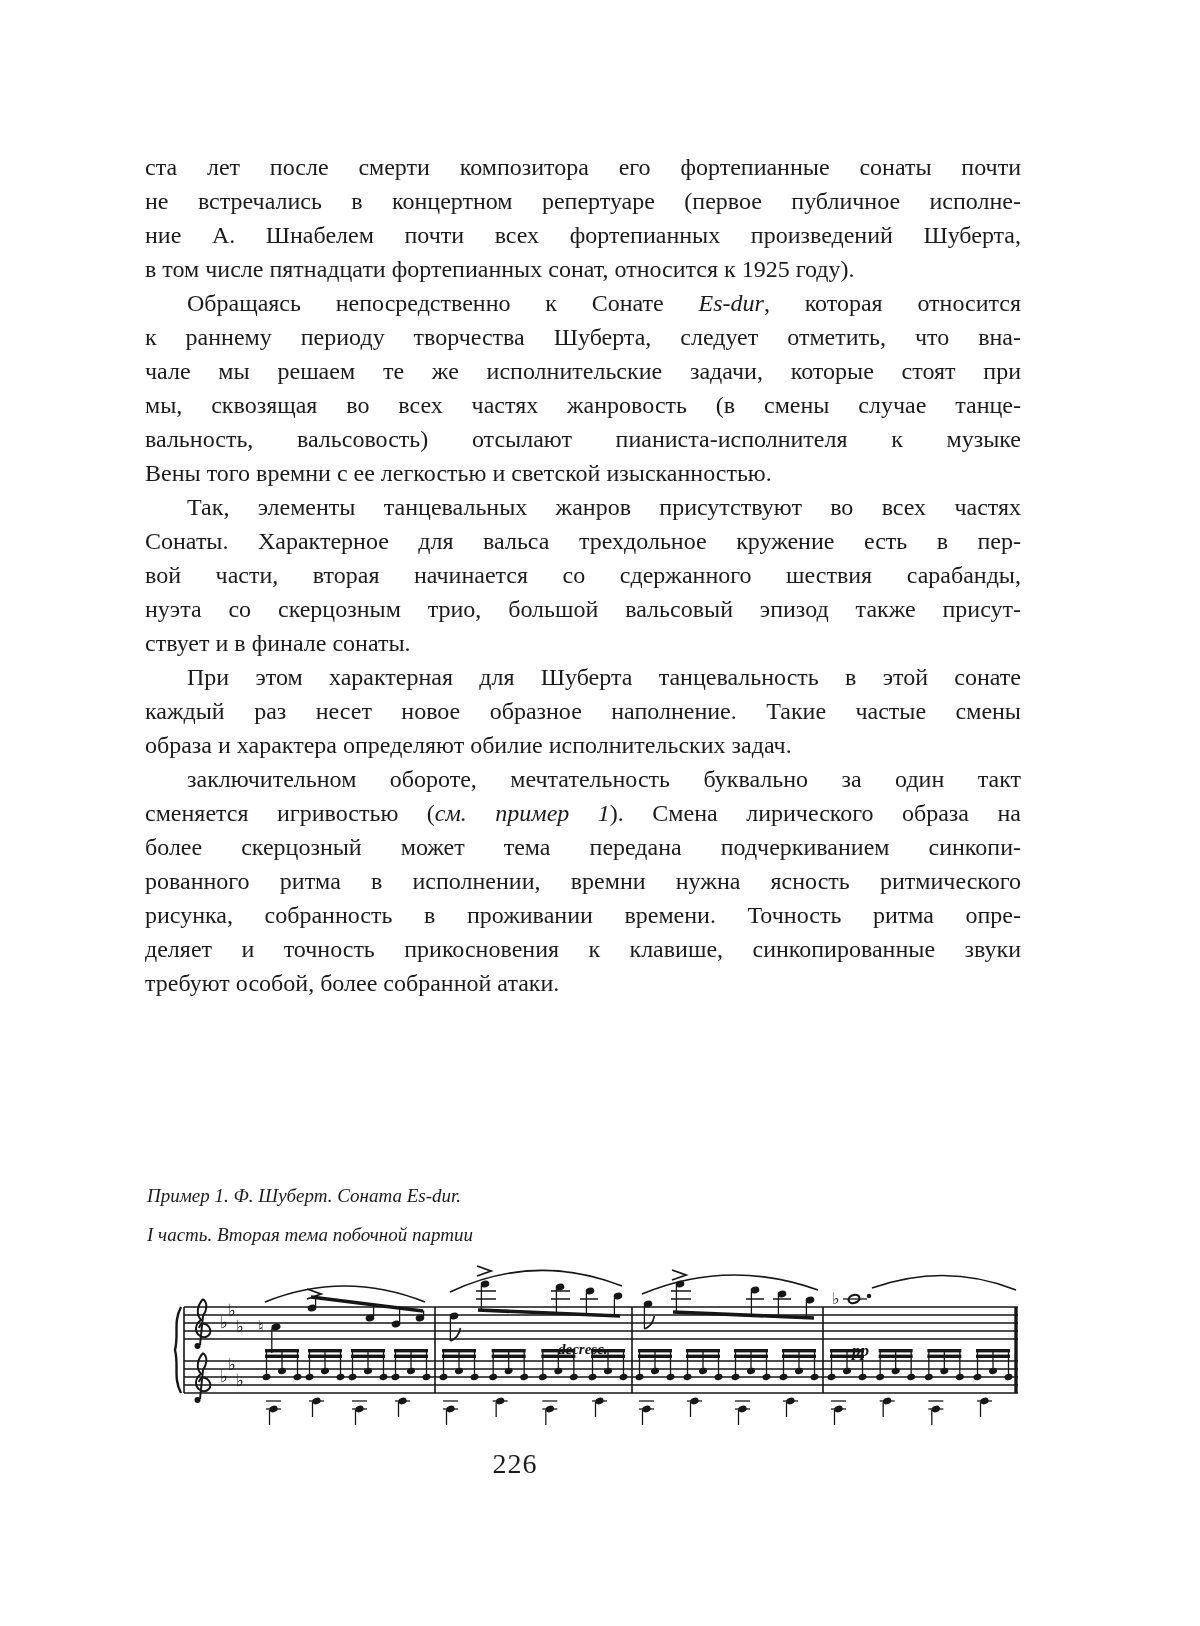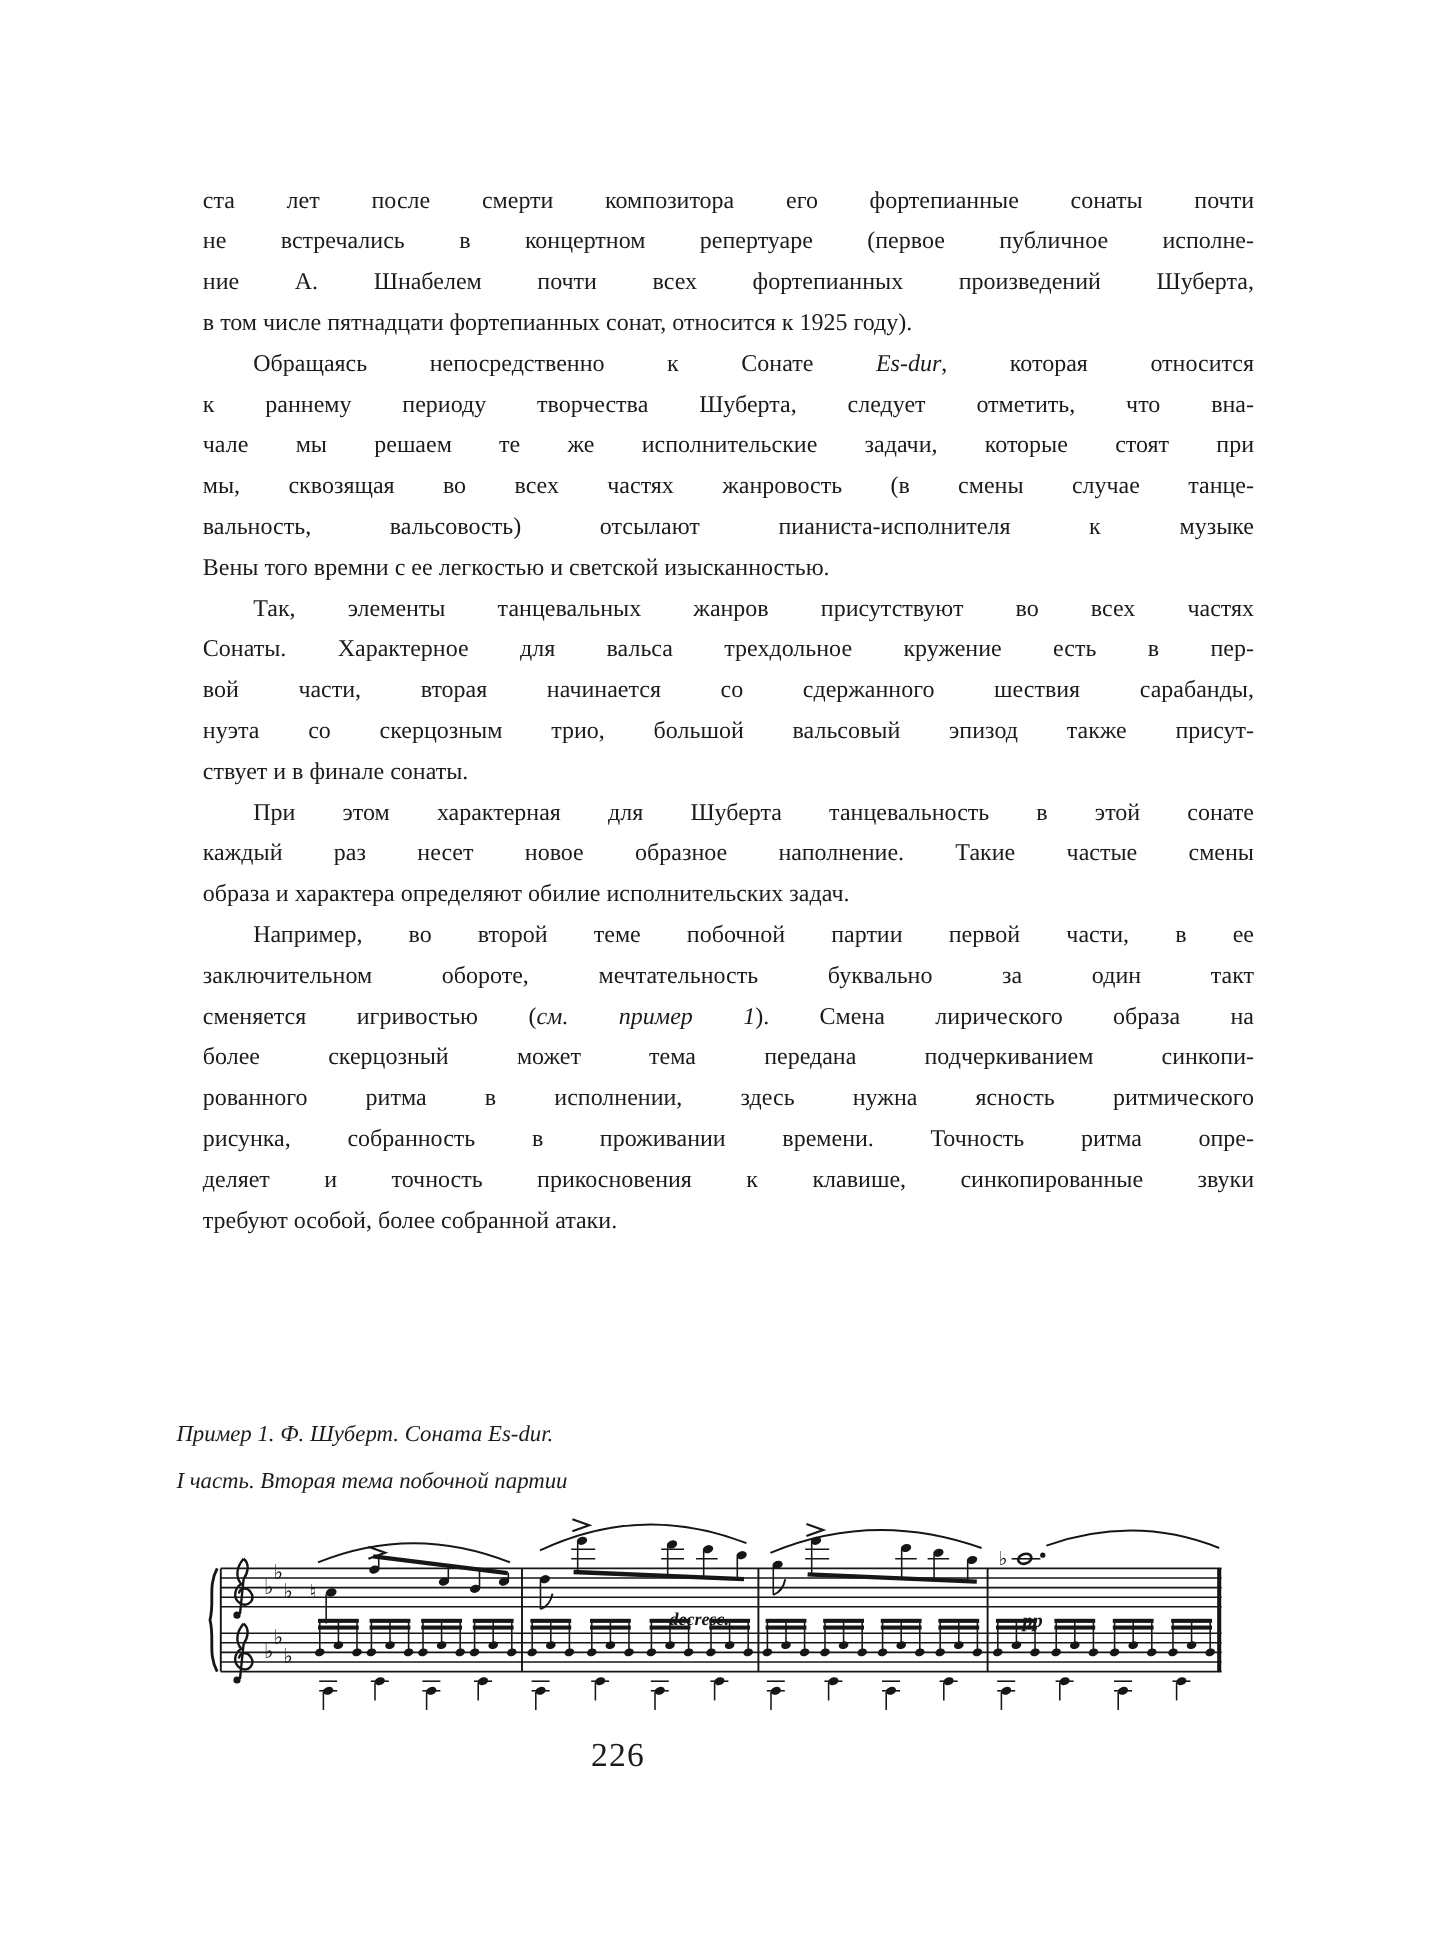--- a/index.html
+++ b/index.html
@@ -3,21 +3,21 @@
 <meta charset="utf-8">
 <style>
   html,body{margin:0;padding:0}
   body{
     width:1200px;height:1626px;background:#ffffff;
     font-family:"Liberation Serif",serif;color:#1b1b1b;
     position:relative;overflow:hidden;
   }
   .bodytext{
     position:absolute;left:145px;top:150px;width:876px;
-    font-size:20px;line-height:34px;margin-left:24px;
+    font-size:24px;line-height:34px;
   }
   .para{margin:0}
   .line{text-align:justify;text-align-last:justify;white-space:normal}
   .line.last{text-align-last:left}
   .para.indent .line:first-child{text-indent:42px}
   em{font-style:italic}
   .caption{
     position:absolute;left:147px;top:1176px;width:700px;
     font-style:italic;font-size:19px;line-height:39px;
   }
@@ -53,25 +53,24 @@
       <div class="line"><span>вой части, вторая начинается со сдержанного шествия сарабанды,</span></div>
       <div class="line"><span>нуэта со скерцозным трио, большой вальсовый эпизод также присут-</span></div>
       <div class="line last"><span>ствует и в финале сонаты.</span></div>
     </div>
     <div class="para indent">
       <div class="line"><span>При этом характерная для Шуберта танцевальность в этой сонате</span></div>
       <div class="line"><span>каждый раз несет новое образное наполнение. Такие частые смены</span></div>
       <div class="line last"><span>образа и характера определяют обилие исполнительских задач.</span></div>
     </div>
     <div class="para indent">
-      <div class="line"><span>Например, во второй теме побочной партии первой части, в ее</span></div>
       <div class="line"><span>заключительном обороте, мечтательность буквально за один такт</span></div>
       <div class="line"><span>сменяется игривостью (</span><em>см. пример 1</em><span>). Смена лирического образа на</span></div>
       <div class="line"><span>более скерцозный может тема передана подчеркиванием синкопи-</span></div>
-      <div class="line"><span>рованного ритма в исполнении, здесь нужна ясность ритмического</span></div>
+      <div class="line"><span>рованного ритма в исполнении, времни нужна ясность ритмического</span></div>
       <div class="line"><span>рисунка, собранность в проживании времени. Точность ритма опре-</span></div>
       <div class="line"><span>деляет и точность прикосновения к клавише, синкопированные звуки</span></div>
       <div class="line last"><span>требуют особой, более собранной атаки.</span></div>
     </div>
   </div>
 
 <div class="caption">
   <div>Пример 1. Ф. Шуберт. Соната Es-dur.</div>
   <div>I часть. Вторая тема побочной партии</div>
 </div>

